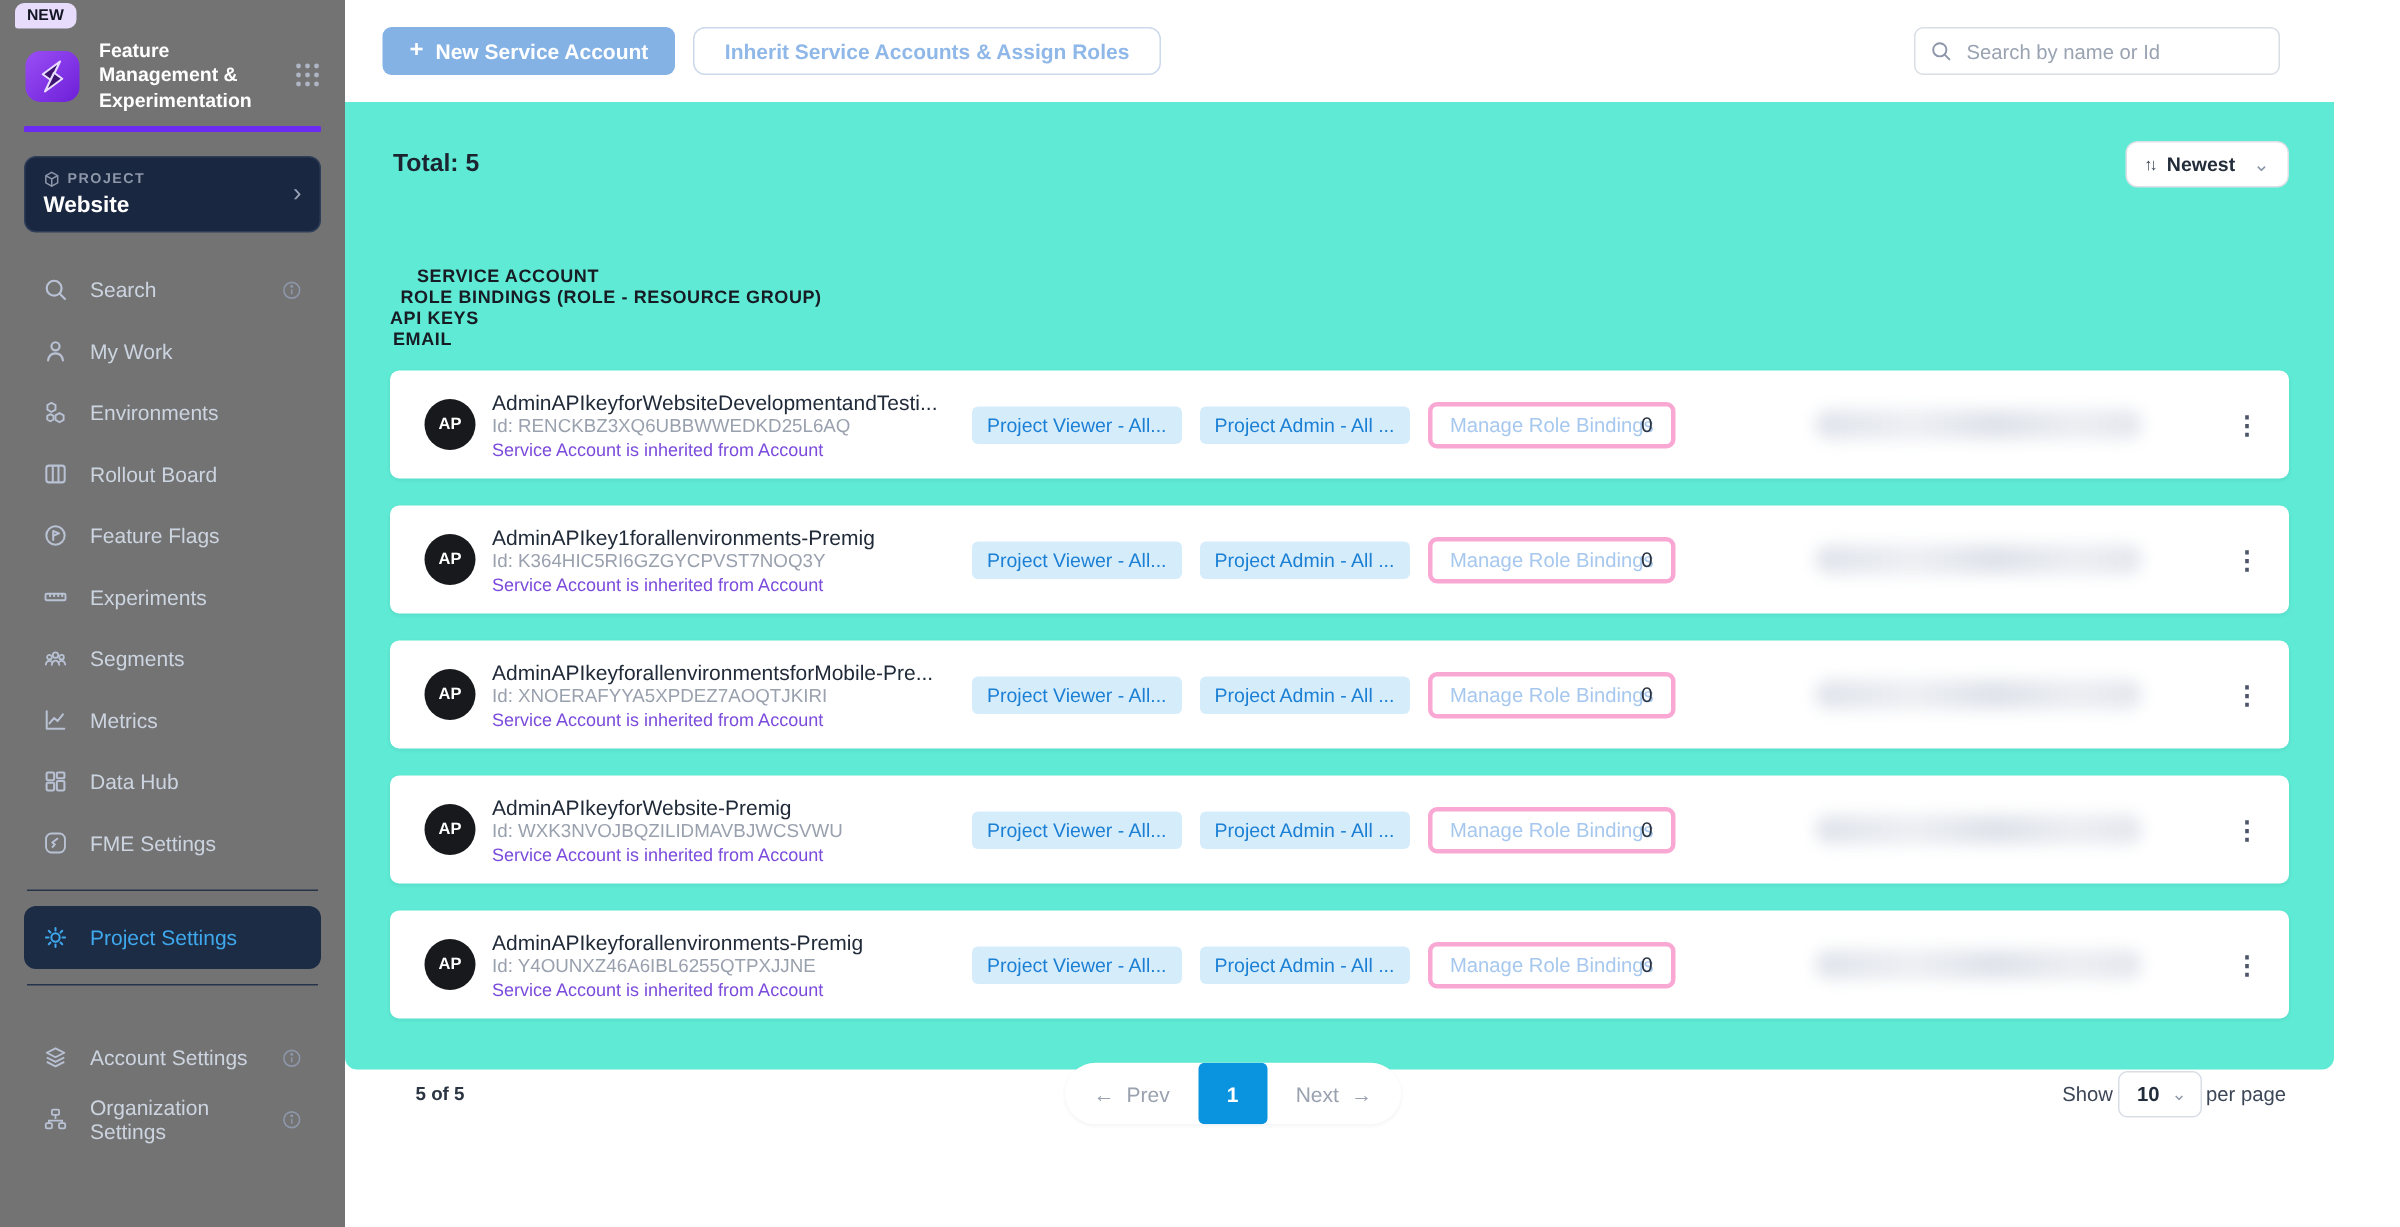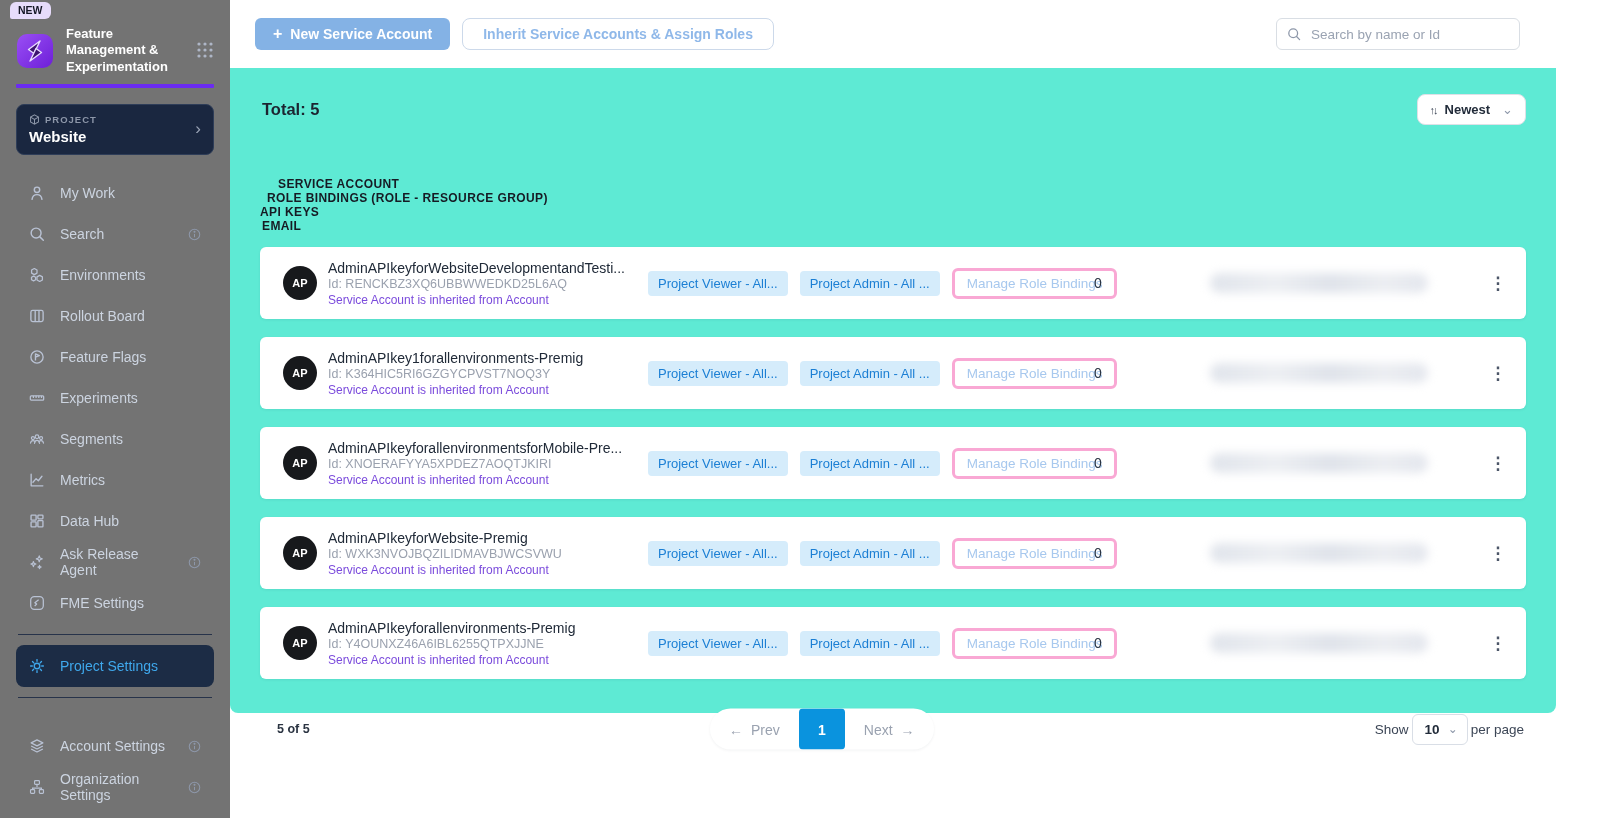--- a/index.html
+++ b/index.html
@@ -137,42 +137,42 @@
       <div class="project-name">Website</div>
     </div>
     <span class="project-chevron">›</span>
   </div>
 
   <nav class="nav">
 
     <div class="nav-item">
       <span class="nico">
         <svg width="18" height="18" viewBox="0 0 20 20" fill="none" stroke="currentColor" stroke-width="1.6" stroke-linecap="round">
-          <circle cx="10" cy="6.5" r="3"></circle>
-            <path d="M4.5 17c.5-3.5 2.8-5.2 5.5-5.2s5 1.7 5.5 5.2"></path>
-          </svg>
-      </span>
-      <span>My Work</span>
-    </div>
-
-    <div class="nav-item">
-      <span class="nico">
-        <svg width="18" height="18" viewBox="0 0 20 20" fill="none" stroke="currentColor" stroke-width="1.6" stroke-linecap="round">
           <circle cx="9" cy="9" r="5.5"></circle>
             <line x1="13.2" y1="13.2" x2="17" y2="17"></line>
           </svg>
       </span>
       <span>Search</span>
       <span class="info">
         <svg width="15" height="15" viewBox="0 0 20 20" fill="none" stroke="currentColor" stroke-width="1.4">
           <circle cx="10" cy="10" r="7"></circle>
             <line x1="10" y1="9.2" x2="10" y2="13.6"></line>
             <circle cx="10" cy="6.4" r="0.7" fill="currentColor"></circle>
           </svg>
       </span>
+    </div>
+
+    <div class="nav-item">
+      <span class="nico">
+        <svg width="18" height="18" viewBox="0 0 20 20" fill="none" stroke="currentColor" stroke-width="1.6" stroke-linecap="round">
+          <circle cx="10" cy="6.5" r="3"></circle>
+            <path d="M4.5 17c.5-3.5 2.8-5.2 5.5-5.2s5 1.7 5.5 5.2"></path>
+          </svg>
+      </span>
+      <span>My Work</span>
     </div>
 
     <div class="nav-item">
       <span class="nico">
         <svg width="18" height="18" viewBox="0 0 20 20" fill="none" stroke="currentColor" stroke-width="1.4" stroke-linejoin="round">
           <path d="M7 2.8l3 1.7v3.4L7 9.6 4 7.9V4.5z"></path>
             <path d="M13 10.4l3 1.7v3.4l-3 1.7-3-1.7v-3.4z"></path>
             <path d="M6.2 11.2l2.3 1.3v2.7l-2.3 1.3-2.3-1.3v-2.7z"></path>
           </svg>
       </span>
@@ -242,37 +242,20 @@
         <svg width="18" height="18" viewBox="0 0 20 20" fill="none" stroke="currentColor" stroke-width="1.5">
           <rect x="3.4" y="3.4" width="5.6" height="5.6" rx="0.8"></rect>
             <rect x="11" y="3.4" width="5.6" height="4.2" rx="0.8"></rect>
             <rect x="3.4" y="11" width="5.6" height="5.6" rx="0.8"></rect>
             <rect x="11" y="9.6" width="5.6" height="7" rx="0.8"></rect>
           </svg>
       </span>
       <span>Data Hub</span>
     </div>
 
-    <div class="nav-item">
-      <span class="nico">
-        <svg width="18" height="18" viewBox="0 0 20 20" fill="none" stroke="currentColor" stroke-width="1.3" stroke-linejoin="round">
-          <path d="M12.5 3.2l.9 2.4 2.4.9-2.4.9-.9 2.4-.9-2.4-2.4-.9 2.4-.9z"></path>
-          <path d="M6 9.5l.8 2 2 .8-2 .8-.8 2-.8-2-2-.8 2-.8z"></path>
-          <path d="M12.8 13.8l.5 1.3 1.3.5-1.3.5-.5 1.3-.5-1.3-1.3-.5 1.3-.5z"></path>
-          </svg>
-      </span>
-      <span>Ask Release Agent</span>
-      <span class="info">
-        <svg width="15" height="15" viewBox="0 0 20 20" fill="none" stroke="currentColor" stroke-width="1.4">
-          <circle cx="10" cy="10" r="7"></circle>
-            <line x1="10" y1="9.2" x2="10" y2="13.6"></line>
-            <circle cx="10" cy="6.4" r="0.7" fill="currentColor"></circle>
-          </svg>
-      </span>
-    </div>
 
     <div class="nav-item">
       <span class="nico">
         <svg width="18" height="18" viewBox="0 0 20 20" fill="none" stroke="currentColor" stroke-width="1.4" stroke-linejoin="round">
           <rect x="3" y="3" width="14" height="14" rx="4"></rect>
             <path d="M11.8 6.5L7.6 9.6l2 1.5-2.2 2.4"></path>
           </svg>
       </span>
       <span>FME Settings</span>
     </div>

